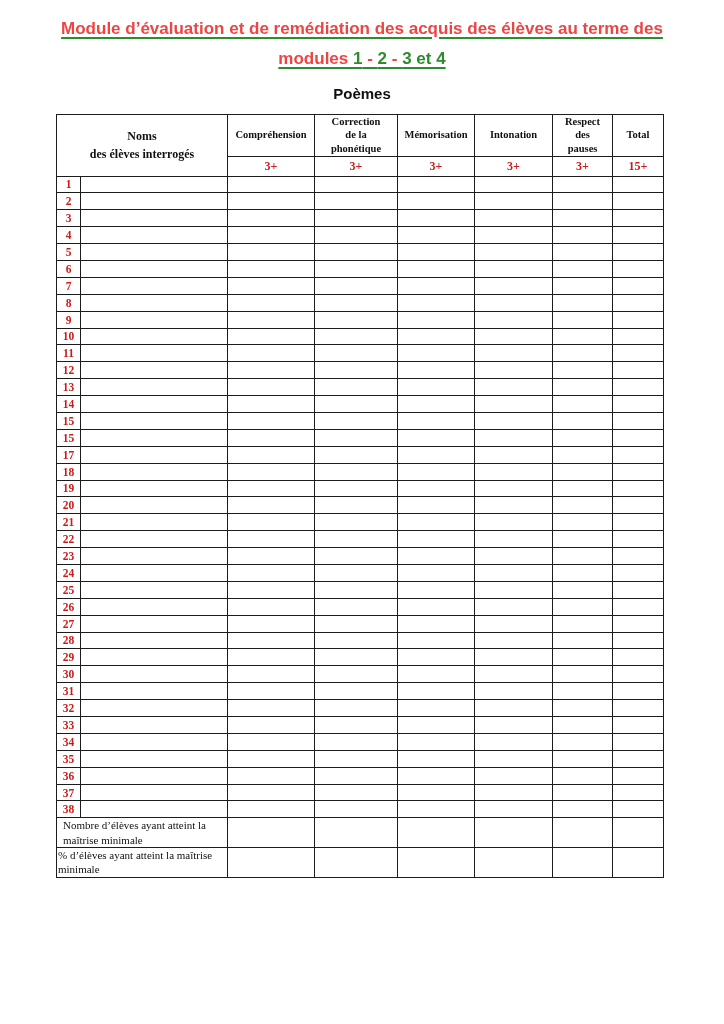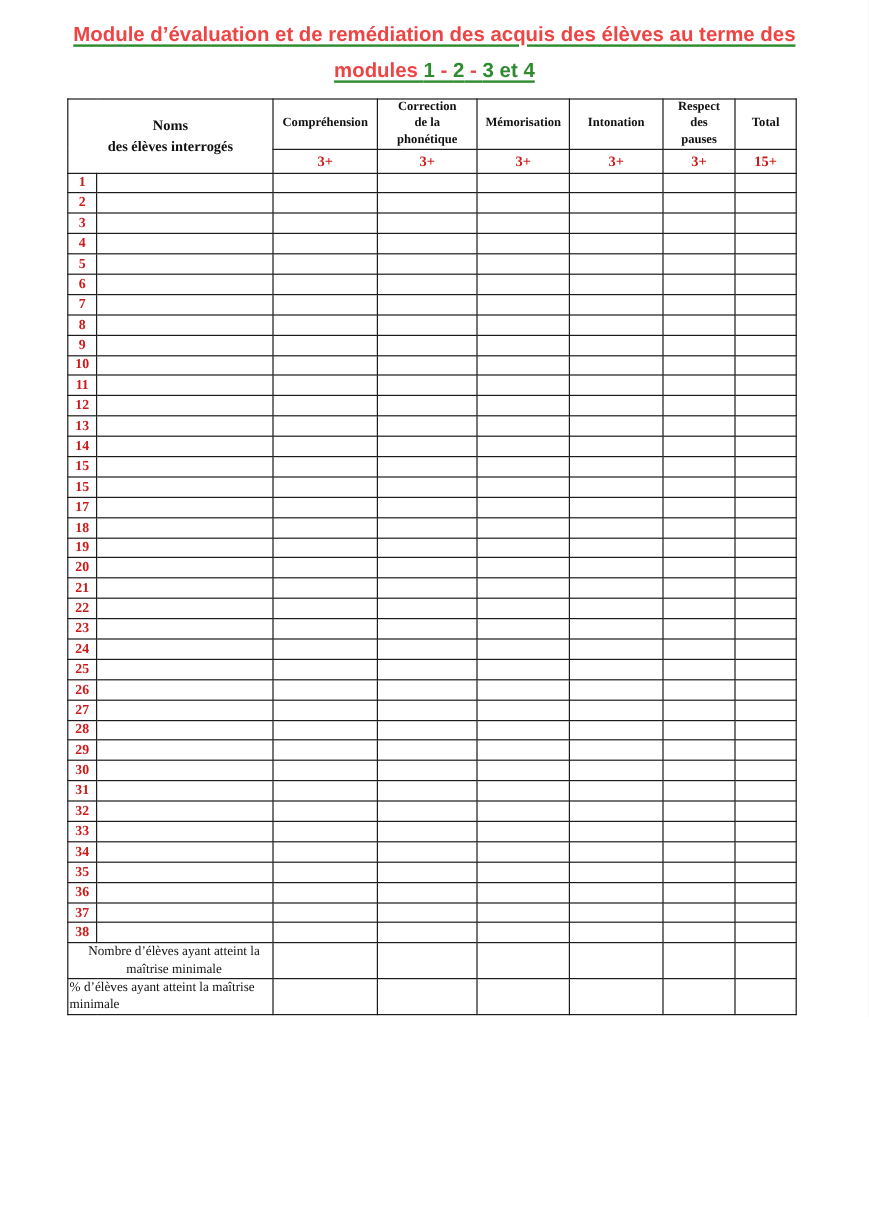--- a/index.html
+++ b/index.html
@@ -86,33 +86,34 @@
   }
   tfoot td { height: 28px; }
   td.summary-label {
     font-family: "Liberation Serif", serif;
     font-size: 11px;
     line-height: 1.3;
     text-align: left;
     white-space: pre-line;
     color: #111111;
   }
-  td.summary-label.indent { padding-left: 6px; text-align: center; }
+  td.summary-label.indent { padding-left: 6px; }
   td.summary-label.flush  { padding-left: 1px; }
 </style>
 </head>
 <body>
 
 <div class="doc">
 
   <div class="title-block">
     <div class="title-line red">Module d’évaluation et de remédiation des acquis des élèves au terme des</div>
     <div class="title-line"><span class="red">modules </span><span class="green">1</span><span class="red"> - </span><span class="green">2</span><span class="red"> - </span><span class="green">3 et 4</span></div>
 
 
+    <div class="section-title">Poèmes</div>
   </div>
 
   <table class="eval">
     <colgroup>
       <col style="width:24px">
         <col style="width:147px">
         <col style="width:87px">
         <col style="width:83px">
       <col style="width:77px">
         <col style="width:78px">

